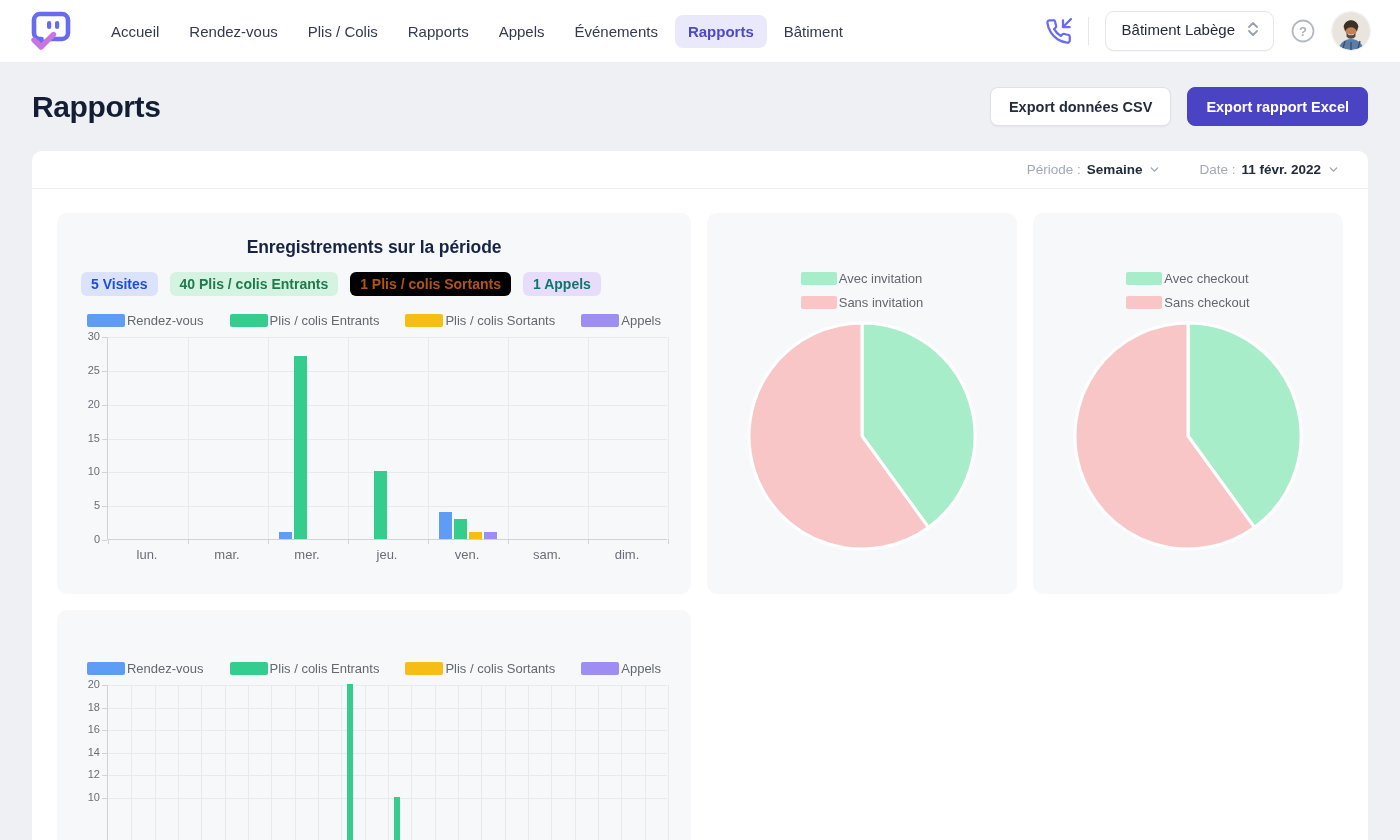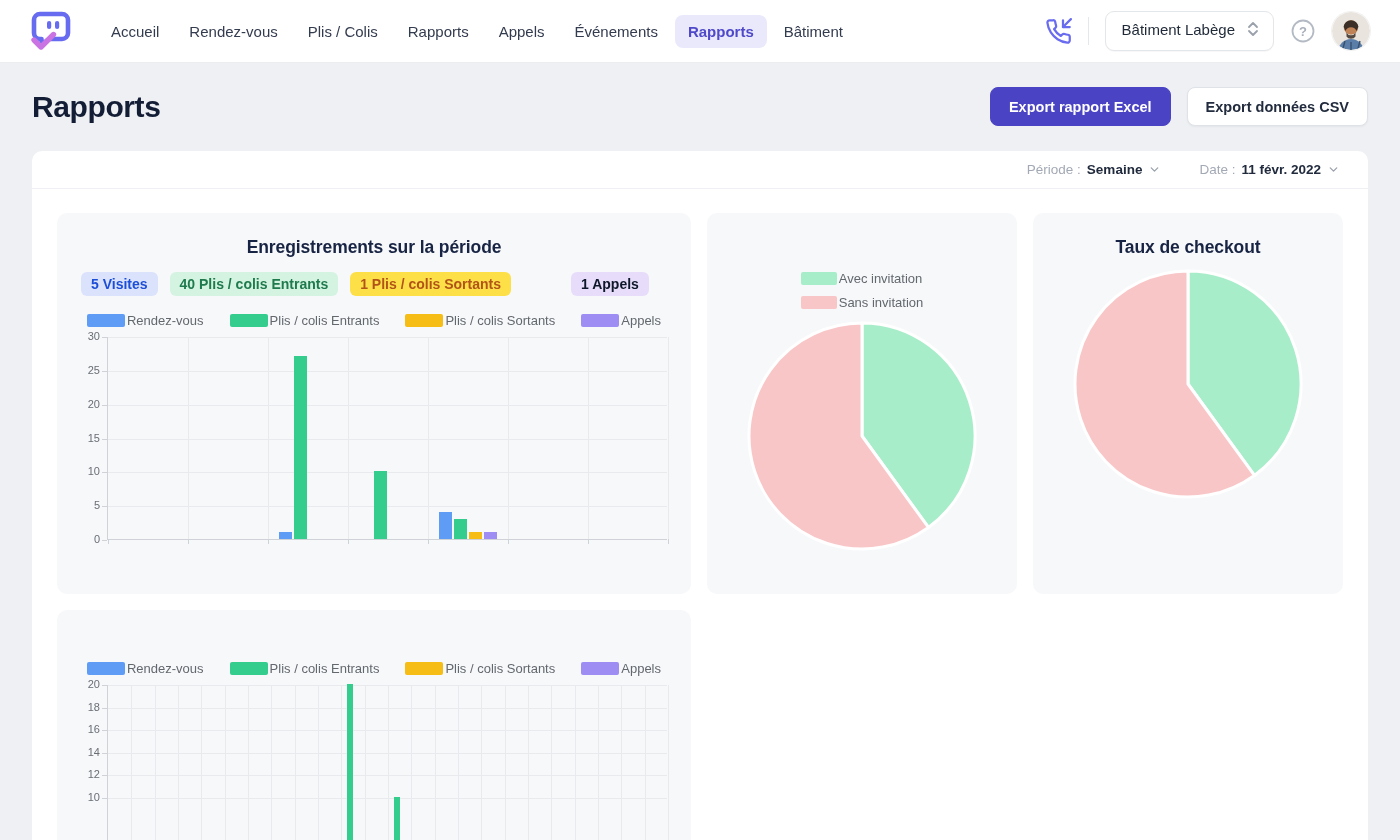--- a/index.html
+++ b/index.html
@@ -137,22 +137,22 @@
           <path d="M14.5 20.5 a5 5 0 0 0 9 0 l0 4 a5 4 0 0 1 -9 0 z" fill="#3b2f27" opacity=".85"></path>
         </g>
       </svg>
     </div>
   </div>
 </header>
 
 <div class="page-head">
   <h1 class="page-title">Rapports</h1>
   <div class="head-actions">
+    <button class="btn btn-secondary">Export données CSV</button>
     <button class="btn btn-primary">Export rapport Excel</button>
-    <button class="btn btn-secondary">Export données CSV</button>
   </div>
 </div>
 
 <main class="main-card">
   <div class="filter-row">
     <div class="filter">
       <span class="f-label">Période :</span>
       <span class="f-value">Semaine</span>
       <svg width="13" height="13" viewBox="0 0 24 24" fill="none" stroke="#9aa1ab" stroke-width="2.4" stroke-linecap="round" stroke-linejoin="round">
           <polyline points="6 9 12 15 18 9"></polyline>
@@ -167,22 +167,22 @@
     </div>
   </div>
 
   <div class="cards">
 
     <section class="card card-tall">
       <h3 class="card-title">Enregistrements sur la période</h3>
       <div class="badges">
           <span class="badge" style="background: rgb(219, 226, 251); color: #1d4ed8;">5 Visites</span>
           <span class="badge" style="background: rgb(212, 243, 225); color: rgb(31, 122, 77);">40 Plis / colis Entrants</span>
-          <span class="badge" style="background: #fde047; color: rgb(178, 84, 23);">1 Plis / colis Sortants</span>
-          <span class="badge" style="background: rgb(231, 221, 250); color: #0f172a; margin-left: 48px;">1 Appels</span>
+          <span class="badge" style="background: #000000; color: rgb(178, 84, 23);">1 Plis / colis Sortants</span>
+          <span class="badge" style="background: rgb(231, 221, 250); color: #0f766e;">1 Appels</span>
         </div>
       <div class="legend">
           <div class="legend-item">
             <div class="legend-swatch" style="background: rgb(95, 156, 246);"></div>
             <span>Rendez-vous</span>
           </div>
           <div class="legend-item">
             <div class="legend-swatch" style="background: rgb(53, 205, 142);"></div>
             <span>Plis / colis Entrants</span>
           </div>
@@ -236,20 +236,29 @@
             <div class="tick-x" style="left: 560px;"></div>
             <div class="bar" style="width: 13px; height: 6.76667px; left: 171px; background: rgb(95, 156, 246);"></div>
             <div class="bar" style="width: 13px; height: 27.0667px; left: 331px; background: rgb(95, 156, 246);"></div>
             <div class="bar" style="width: 13px; height: 182.7px; left: 186px; background: rgb(53, 205, 142);"></div>
             <div class="bar" style="width: 13px; height: 67.6667px; left: 266px; background: rgb(53, 205, 142);"></div>
             <div class="bar" style="width: 13px; height: 20.3px; left: 346px; background: rgb(53, 205, 142);"></div>
             <div class="bar" style="width: 13px; height: 6.76667px; left: 361px; background: rgb(246, 189, 22);"></div>
             <div class="bar" style="width: 13px; height: 6.76667px; left: 376px; background: rgb(158, 141, 242);"></div>
           </div>
       </div>
+      <div class="xlabels">
+          <span class="xlabel" style="left: 40px;">lun.</span>
+          <span class="xlabel" style="left: 120px;">mar.</span>
+          <span class="xlabel" style="left: 200px;">mer.</span>
+          <span class="xlabel" style="left: 280px;">jeu.</span>
+          <span class="xlabel" style="left: 360px;">ven.</span>
+          <span class="xlabel" style="left: 440px;">sam.</span>
+          <span class="xlabel" style="left: 520px;">dim.</span>
+        </div>
     </section>
 
     <section class="card card-tall">
       <div class="legend col">
           <div class="legend-item">
             <div class="legend-swatch" style="background: rgb(168, 237, 202); width: 36px;"></div>
             <span>Avec invitation</span>
           </div>
           <div class="legend-item">
             <div class="legend-swatch" style="background: rgb(249, 198, 200); width: 36px;"></div>
@@ -258,21 +267,30 @@
         </div>
       <div class="pie-wrap">
           <svg width="234" height="234">
             <path d="M117,117 L117,4 A113,113 0 0 1 183.41973350904948,208.41892036436906 Z" fill="#a8edca" stroke="#fff" stroke-width="3" stroke-linejoin="round"></path>
             <path d="M117,117 L183.41973350904948,208.41892036436906 A113,113 0 1 1 116.99999999999997,4 Z" fill="#f9c6c8" stroke="#fff" stroke-width="3" stroke-linejoin="round"></path>
           </svg>
         </div>
     </section>
 
     <section class="card card-tall">
-      <h3 class="card-title">Taux de checkout</h3>
+      <div class="legend col">
+          <div class="legend-item">
+            <div class="legend-swatch" style="background: rgb(168, 237, 202); width: 36px;"></div>
+            <span>Avec checkout</span>
+          </div>
+          <div class="legend-item">
+            <div class="legend-swatch" style="background: rgb(249, 198, 200); width: 36px;"></div>
+            <span>Sans checkout</span>
+          </div>
+        </div>
       <div class="pie-wrap">
           <svg width="234" height="234">
             <path d="M117,117 L117,4 A113,113 0 0 1 183.41973350904948,208.41892036436906 Z" fill="#a8edca" stroke="#fff" stroke-width="3" stroke-linejoin="round"></path>
             <path d="M117,117 L183.41973350904948,208.41892036436906 A113,113 0 1 1 116.99999999999997,4 Z" fill="#f9c6c8" stroke="#fff" stroke-width="3" stroke-linejoin="round"></path>
           </svg>
         </div>
     </section>
 
     <section class="card card-bottom">
       <div class="legend" style="margin-top: 27px;">

